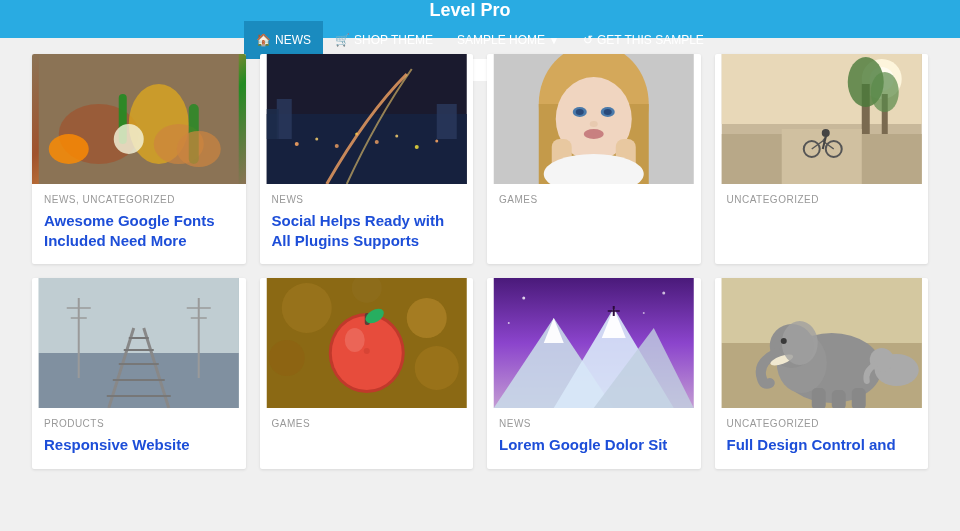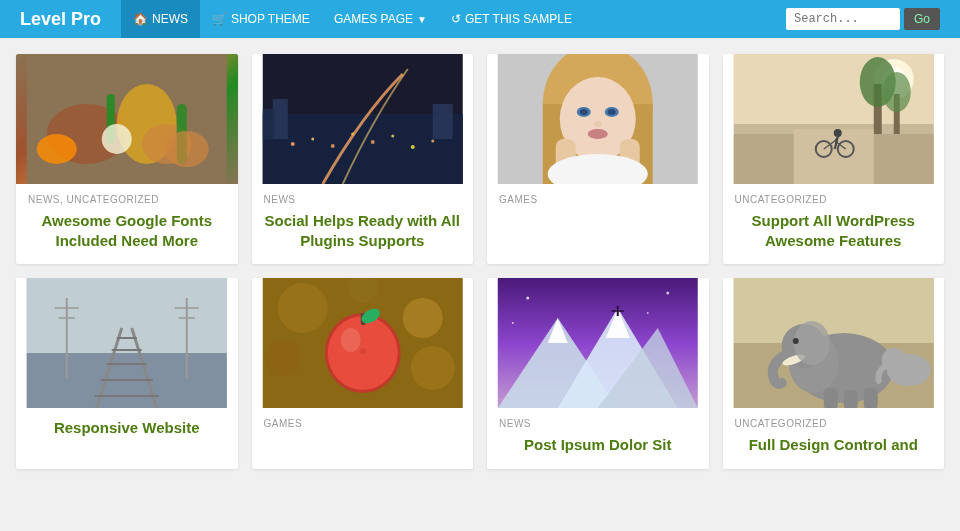--- a/index.html
+++ b/index.html
@@ -3,22 +3,23 @@
   <meta charset="utf-8">
   <style>
     * { box-sizing: border-box; margin: 0; padding: 0; }
     body { font-family: Arial, sans-serif; background: #f0f0f0; font-size: 14px; }
 
     
     .header {
       background: #29abe2;
       display: flex;
       align-items: center;
-      padding: 12px 20px;
+      padding: 0 20px;
       height: 38px;
+      flex-direction: column;
     }
     .logo {
       color: white;
       font-weight: bold;
       font-size: 18px;
       margin-right: 20px;
       white-space: nowrap;
     }
     .nav {
       display: flex;
@@ -60,21 +61,21 @@
       color: #86efac;
       border: none;
       padding: 4px 10px;
       border-radius: 2px;
       cursor: pointer;
       font-size: 12px;
     }
 
     
     .content {
-      padding: 16px 16px;
+      padding: 16px 32px;
       max-width: 960px;
       margin: 0 auto;
     }
 
     .grid {
       display: grid;
       grid-template-columns: repeat(4, 1fr);
       gap: 14px;
     }
 
@@ -113,41 +114,40 @@
     .card-category {
       font-size: 10px;
       color: #999;
       text-transform: uppercase;
       letter-spacing: 0.5px;
       margin-bottom: 6px;
     }
     .card-title {
       font-size: 15px;
       font-weight: bold;
-      color: #4d7c0f;
+      color: #1d4ed8;
       line-height: 1.3;
-      text-align: center;
     }
   </style>
 </head>
 <body>
 
 <header class="header">
   <div class="logo">Level Pro</div>
   <nav class="nav">
     <div class="nav-item active">
       <span class="nav-icon">🏠</span>
       <span>NEWS</span>
     </div>
     <div class="nav-item">
       <span class="nav-icon">🛒</span>
       <span>SHOP THEME</span>
     </div>
     <div class="nav-item">
-      <span>GAMES PAGE</span>
+      <span>SAMPLE HOME</span>
       <span style="font-size:10px;">▼</span>
     </div>
     <div class="nav-item">
       <span class="nav-icon">↺</span>
       <span>GET THIS SAMPLE</span>
     </div>
   </nav>
   <div class="search-area">
     <input class="search-input" type="text" placeholder="Search..." style="">
     <button class="search-btn">Go</button>
@@ -260,21 +260,20 @@
           <line x1="101" y1="87" x2="90" y2="95" stroke="#555" stroke-width="1.5"></line>
           <line x1="101" y1="87" x2="112" y2="95" stroke="#555" stroke-width="1.5"></line>
           <line x1="101" y1="87" x2="105" y2="82" stroke="#555" stroke-width="1.5"></line>
 
           <ellipse cx="104" cy="79" rx="4" ry="4" fill="#444"></ellipse>
           <line x1="104" y1="83" x2="101" y2="95" stroke="#444" stroke-width="2"></line>
         </svg>
       </div>
       <div class="card-body">
         <div class="card-category">UNCATEGORIZED</div>
-        <div class="card-title">Support All WordPress Awesome Features</div>
       </div>
     </div>
 
   </div>
 
   <div style="height:14px;"></div>
 
   <div class="grid">
 
     <div class="card">
@@ -297,20 +296,21 @@
 
           <line x1="40" y1="20" x2="40" y2="100" stroke="#9a9a9a" stroke-width="2"></line>
           <line x1="28" y1="30" x2="52" y2="30" stroke="#9a9a9a" stroke-width="1.5"></line>
           <line x1="32" y1="40" x2="48" y2="40" stroke="#9a9a9a" stroke-width="1.5"></line>
           <line x1="160" y1="20" x2="160" y2="100" stroke="#9a9a9a" stroke-width="2"></line>
           <line x1="148" y1="30" x2="172" y2="30" stroke="#9a9a9a" stroke-width="1.5"></line>
           <line x1="152" y1="40" x2="168" y2="40" stroke="#9a9a9a" stroke-width="1.5"></line>
         </svg>
       </div>
       <div class="card-body">
+        <div class="card-category">PRODUCTS</div>
         <div class="card-title">Responsive Website</div>
       </div>
     </div>
 
     <div class="card">
       <div class="img-placeholder">
         <svg viewBox="0 0 200 130" xmlns="http://www.w3.org/2000/svg">
           <rect width="200" height="130" fill="#8B6914"></rect>
 
           <circle cx="40" cy="30" r="25" fill="#a07820" opacity="0.6"></circle>
@@ -360,21 +360,21 @@
           <line x1="114" y1="33" x2="126" y2="33" stroke="#2a0a3a" stroke-width="1.5"></line>
 
           <circle cx="30" cy="20" r="1.5" fill="white" opacity="0.8"></circle>
           <circle cx="170" cy="15" r="1.5" fill="white" opacity="0.7"></circle>
           <circle cx="150" cy="35" r="1" fill="white" opacity="0.6"></circle>
           <circle cx="15" cy="45" r="1" fill="white" opacity="0.7"></circle>
         </svg>
       </div>
       <div class="card-body">
         <div class="card-category">NEWS</div>
-        <div class="card-title">Post Ipsum Dolor Sit</div>
+        <div class="card-title">Lorem Google Dolor Sit</div>
       </div>
     </div>
 
     <div class="card">
       <div class="img-placeholder">
         <svg viewBox="0 0 200 130" xmlns="http://www.w3.org/2000/svg">
           <rect width="200" height="130" fill="#c8b890"></rect>
 
           <rect width="200" height="65" fill="#d4c8a0"></rect>
 

